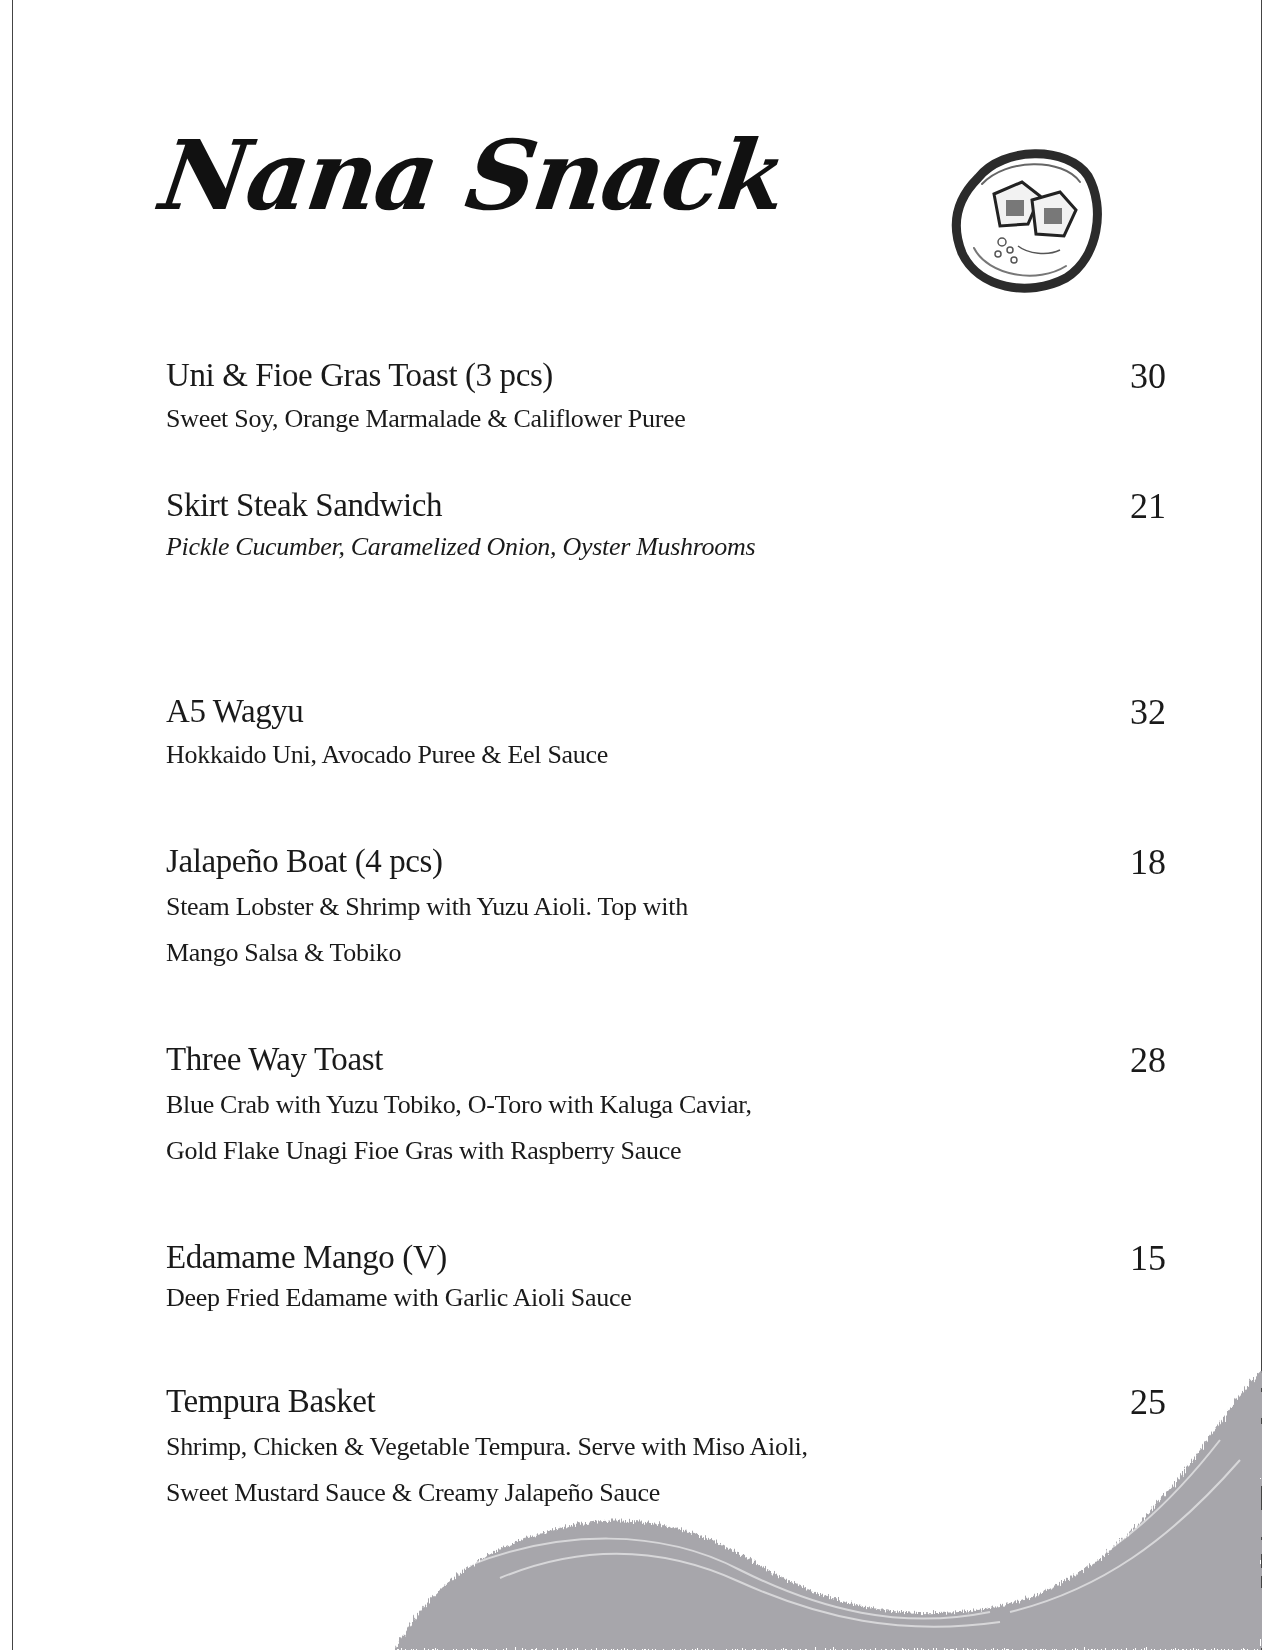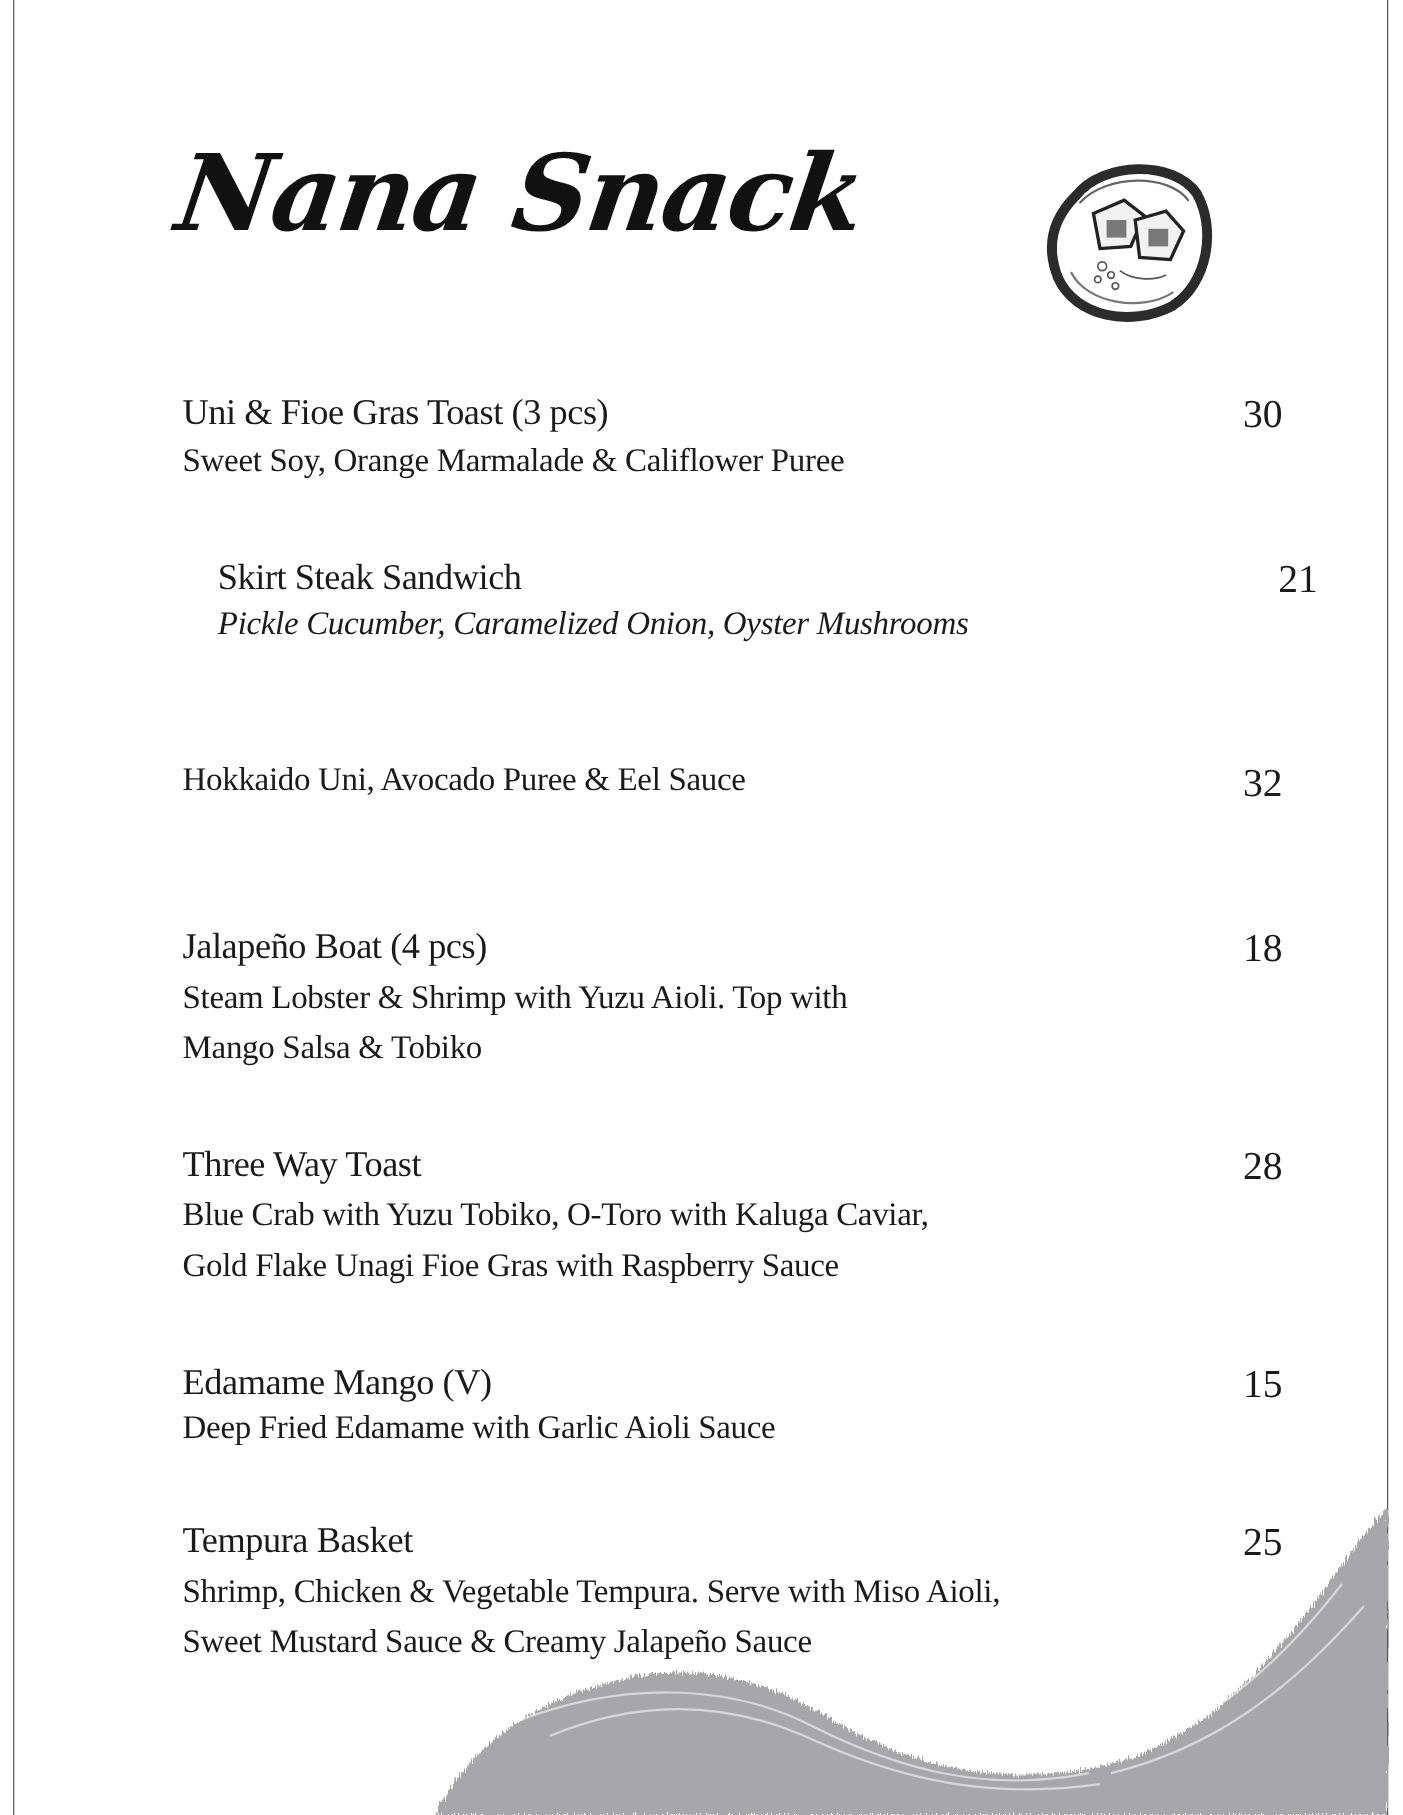--- a/index.html
+++ b/index.html
@@ -65,21 +65,21 @@
     }
     .item-price {
       position: absolute;
       right: 0;
       top: 4px;
       font-size: 36px;
       line-height: 40px;
       text-align: right;
     }
     .item-desc {
-      font-size: 30px;
+      font-size: 26px;
       white-space: nowrap;
       letter-spacing: -0.3px;
     }
     .wave {
       position: absolute;
       left: 0;
       top: 1350px;
       width: 1275px;
       height: 300px;
       pointer-events: none;
@@ -116,27 +116,28 @@
 </svg>
 
 <div class="menu">
 
   <div class="item" style="top:352px;">
     <div class="item-name">Uni &amp; Fioe Gras Toast (3 pcs)</div>
     <div class="item-price">30</div>
     <div class="item-desc" style="line-height:42px;">Sweet Soy, Orange Marmalade &amp; Califlower Puree</div>
   </div>
 
-  <div class="item" style="top:502px;margin-left:32px;">
+  <div class="item" style="top:482px;">
     <div class="item-name">Skirt Steak Sandwich</div>
     <div class="item-price">21</div>
     <div class="item-desc" style="line-height:38px;font-style:italic;">Pickle Cucumber, Caramelized Onion, Oyster Mushrooms</div>
   </div>
 
   <div class="item" style="top:688px;">
+    <div class="item-name">A5 Wagyu</div>
     <div class="item-price">32</div>
     <div class="item-desc" style="line-height:42px;">Hokkaido Uni, Avocado Puree &amp; Eel Sauce</div>
   </div>
 
   <div class="item" style="top:838px;">
     <div class="item-name">Jalapeño Boat (4 pcs)</div>
     <div class="item-price">18</div>
     <div class="item-desc" style="line-height:46px;">Steam Lobster &amp; Shrimp with Yuzu Aioli. Top with</div>
     <div class="item-desc" style="line-height:46px;">Mango Salsa &amp; Tobiko</div>
   </div>

